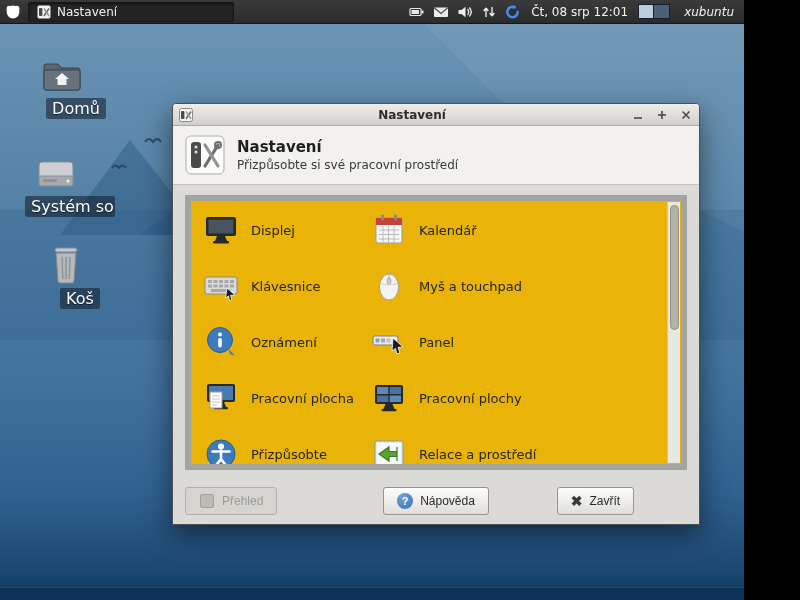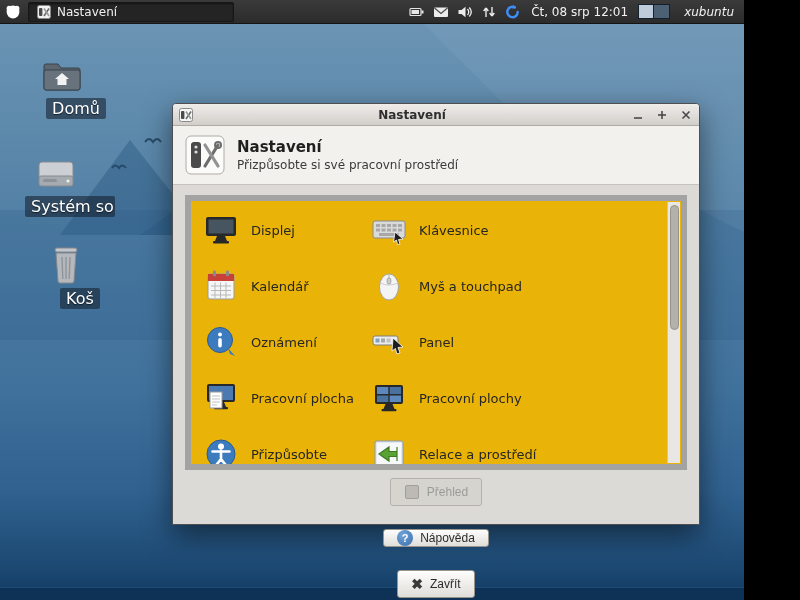--- a/index.html
+++ b/index.html
@@ -49,21 +49,21 @@
   .win-content { flex:1; padding:10px 12px 8px 12px; min-height:0; }
   .listbox { position:relative; height:100%; background:#eab308; border:6px solid #a3a3a3; overflow:hidden; }
   .settings-grid { display:grid; grid-template-columns:168px 1fr; grid-auto-rows:56px; padding:1px 0 0 8px; }
   .cell { display:flex; align-items:center; gap:12px; padding-left:4px; cursor:pointer; }
   .cell .ilabel { font-size:13px; color:#262626; white-space:nowrap; }
   .iwrap { width:36px; height:36px; display:flex; align-items:center; justify-content:center; flex:0 0 36px; }
 
   .vscroll { position:absolute; top:1px; right:1px; bottom:1px; width:13px; background:#e9e7e3; border-left:1px solid #c8c5c0; }
   .vthumb { position:absolute; top:3px; left:1.5px; width:9px; height:48%; background:#b4b1ab; border:1px solid #96938d; border-radius:5px; }
 
-  .btnbar { height:46px; display:flex; align-items:center; padding:0 12px; gap:23px;flex-direction:column; }
+  .btnbar { height:46px; display:flex; align-items:center; padding:0 12px; gap:15px; }
   .btn-zone-l { flex:1; display:flex; }
   .btn-zone-r { flex:1; display:flex; justify-content:center; }
   .btn { display:inline-flex; align-items:center; gap:7px; height:28px; padding:0 13px; font-size:12px; color:#2b2b2b;
     background:linear-gradient(#fdfdfc,#e0ded9); border:1px solid #97938d; border-radius:3px; cursor:pointer;
     box-shadow:0 1px 0 rgba(255,255,255,.6) inset; }
   .btn.disabled { background:#d6d4cf; color:#9b9b99; border-color:#b4b1ac; box-shadow:none; }
   .ic16 { width:16px; height:16px; display:inline-flex; align-items:center; justify-content:center; }
   .help-bullet { width:16px; height:16px; border-radius:50%; background:radial-gradient(circle at 35% 30%,#6fa3d8,#3c6fae); color:#fff;
     font-size:11px; font-weight:bold; display:flex; align-items:center; justify-content:center; }
   .help-bullet::before { content:"?"; }
@@ -233,20 +233,40 @@
                 <path d="M14 24 L22 24 L24 29 L12 29 Z" fill="#26282a"></path>
                 <rect x="10" y="29" width="16" height="2.4" rx="1" fill="#26282a"></rect>
               </svg>
             </span>
             <span class="ilabel">Displej</span>
           </div>
 
           <div class="cell">
             <span class="iwrap">
               <svg width="36" height="36" viewBox="0 0 36 36">
+                <rect x="5" y="6" width="26" height="25" rx="2" fill="#f6f6f6" stroke="#9b9b9b"></rect>
+                <path d="M5 6 h26 v7 h-26 z" fill="#c8403a"></path>
+                <rect x="10" y="2.5" width="3" height="6" rx="1.4" fill="#8a8a8a"></rect>
+                <rect x="23" y="2.5" width="3" height="6" rx="1.4" fill="#8a8a8a"></rect>
+                <g stroke="#b9b9b9" stroke-width="1">
+                  <line x1="8" y1="18" x2="28" y2="18"></line>
+                    <line x1="8" y1="22.5" x2="28" y2="22.5"></line>
+                    <line x1="8" y1="27" x2="28" y2="27"></line>
+                  <line x1="12" y1="14.5" x2="12" y2="30"></line>
+                    <line x1="17.5" y1="14.5" x2="17.5" y2="30"></line>
+                    <line x1="23" y1="14.5" x2="23" y2="30"></line>
+                </g>
+              </svg>
+            </span>
+            <span class="ilabel">Kalendář</span>
+          </div>
+
+          <div class="cell">
+            <span class="iwrap">
+              <svg width="36" height="36" viewBox="0 0 36 36">
                 <rect x="2" y="9" width="32" height="17" rx="2" fill="#dadada" stroke="#8a8a8a"></rect>
                 <g fill="#a8a8a8">
                   <rect x="5" y="12" width="4" height="3"></rect>
                     <rect x="10.5" y="12" width="4" height="3"></rect>
                     <rect x="16" y="12" width="4" height="3"></rect>
                     <rect x="21.5" y="12" width="4" height="3"></rect>
                     <rect x="27" y="12" width="4" height="3"></rect>
                   <rect x="5" y="16.5" width="4" height="3"></rect>
                     <rect x="10.5" y="16.5" width="4" height="3"></rect>
                     <rect x="16" y="16.5" width="4" height="3"></rect>
@@ -256,40 +276,20 @@
                 </g>
                 <path d="M24 20 L32 27 L27.5 27.5 L29 32 L26.5 32.5 L25.5 28 L22.5 30 Z" fill="#1d1d1d" stroke="#ffffff" stroke-width="0.8"></path>
               </svg>
             </span>
             <span class="ilabel">Klávesnice</span>
           </div>
 
           <div class="cell">
             <span class="iwrap">
               <svg width="36" height="36" viewBox="0 0 36 36">
-                <rect x="5" y="6" width="26" height="25" rx="2" fill="#f6f6f6" stroke="#9b9b9b"></rect>
-                <path d="M5 6 h26 v7 h-26 z" fill="#c8403a"></path>
-                <rect x="10" y="2.5" width="3" height="6" rx="1.4" fill="#8a8a8a"></rect>
-                <rect x="23" y="2.5" width="3" height="6" rx="1.4" fill="#8a8a8a"></rect>
-                <g stroke="#b9b9b9" stroke-width="1">
-                  <line x1="8" y1="18" x2="28" y2="18"></line>
-                    <line x1="8" y1="22.5" x2="28" y2="22.5"></line>
-                    <line x1="8" y1="27" x2="28" y2="27"></line>
-                  <line x1="12" y1="14.5" x2="12" y2="30"></line>
-                    <line x1="17.5" y1="14.5" x2="17.5" y2="30"></line>
-                    <line x1="23" y1="14.5" x2="23" y2="30"></line>
-                </g>
-              </svg>
-            </span>
-            <span class="ilabel">Kalendář</span>
-          </div>
-
-          <div class="cell">
-            <span class="iwrap">
-              <svg width="36" height="36" viewBox="0 0 36 36">
                 <ellipse cx="18" cy="19" rx="9.5" ry="13" fill="#f4f4f4" stroke="#a5a5a5"></ellipse>
                 <line x1="18" y1="6.5" x2="18" y2="15" stroke="#bdbdbd" stroke-width="1.2"></line>
                 <path d="M9 15 q9 4 18 0" stroke="#cccccc" fill="none"></path>
                 <rect x="16.2" y="10" width="3.6" height="6" rx="1.8" fill="#cfcfcf" stroke="#a5a5a5"></rect>
               </svg>
             </span>
             <span class="ilabel">Myš a touchpad</span>
           </div>
 
           <div class="cell">

